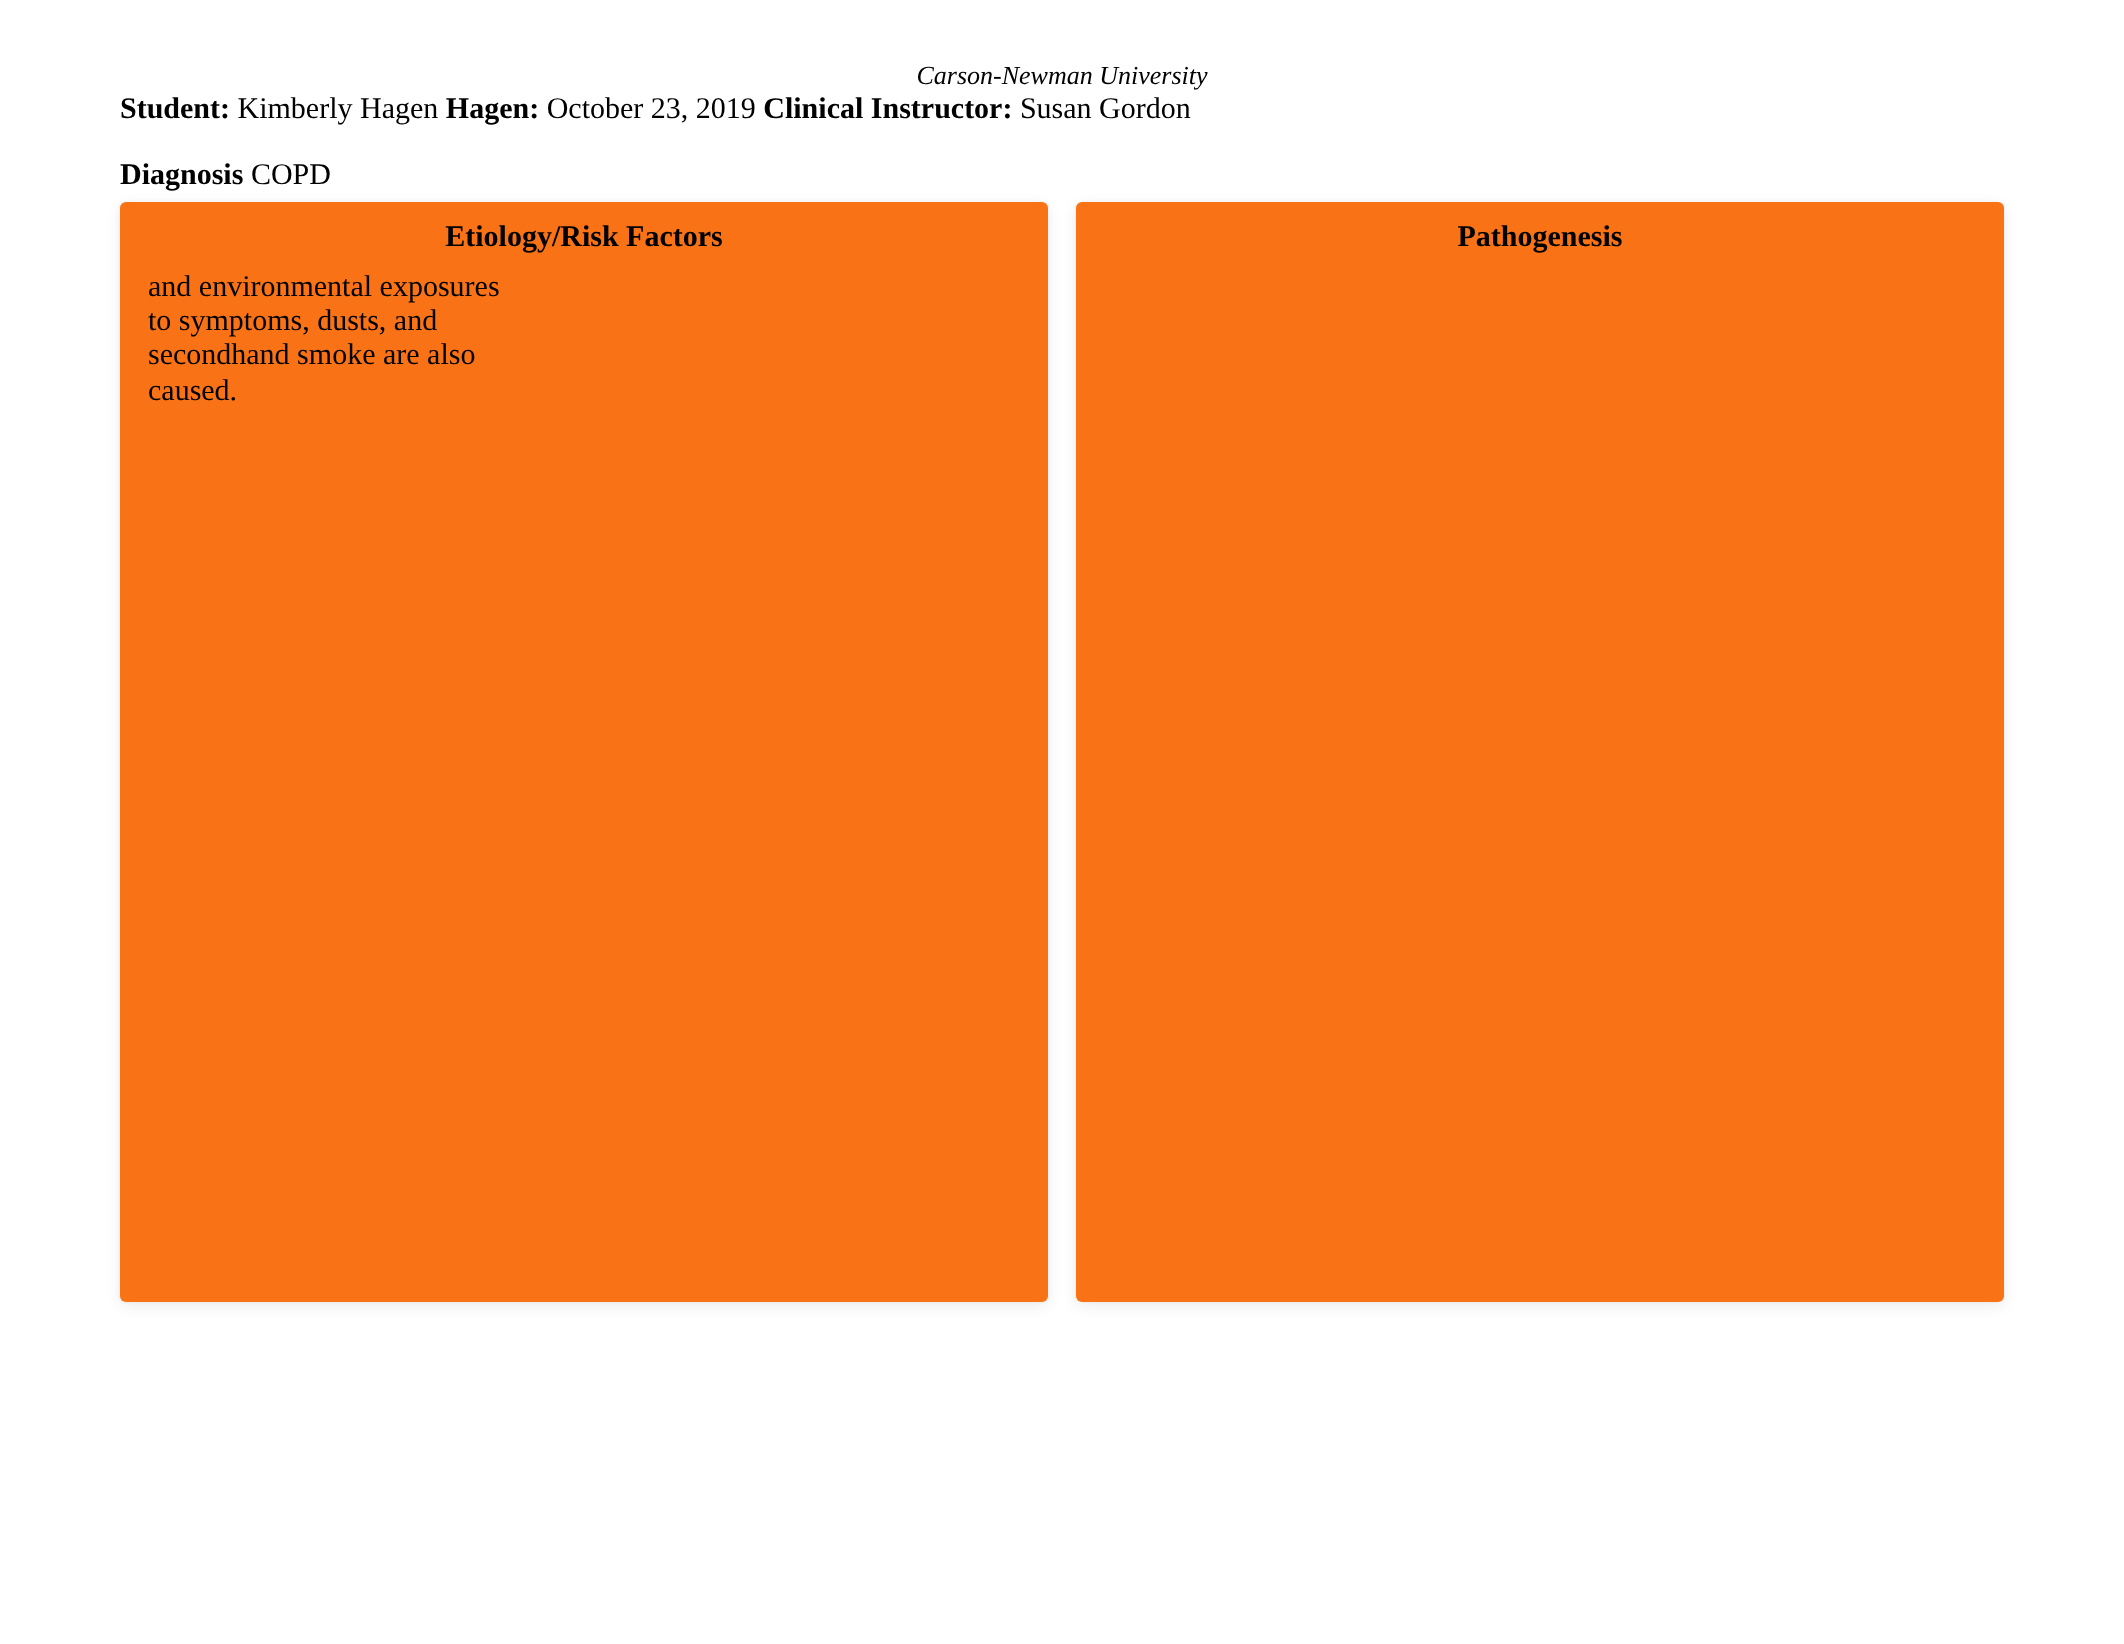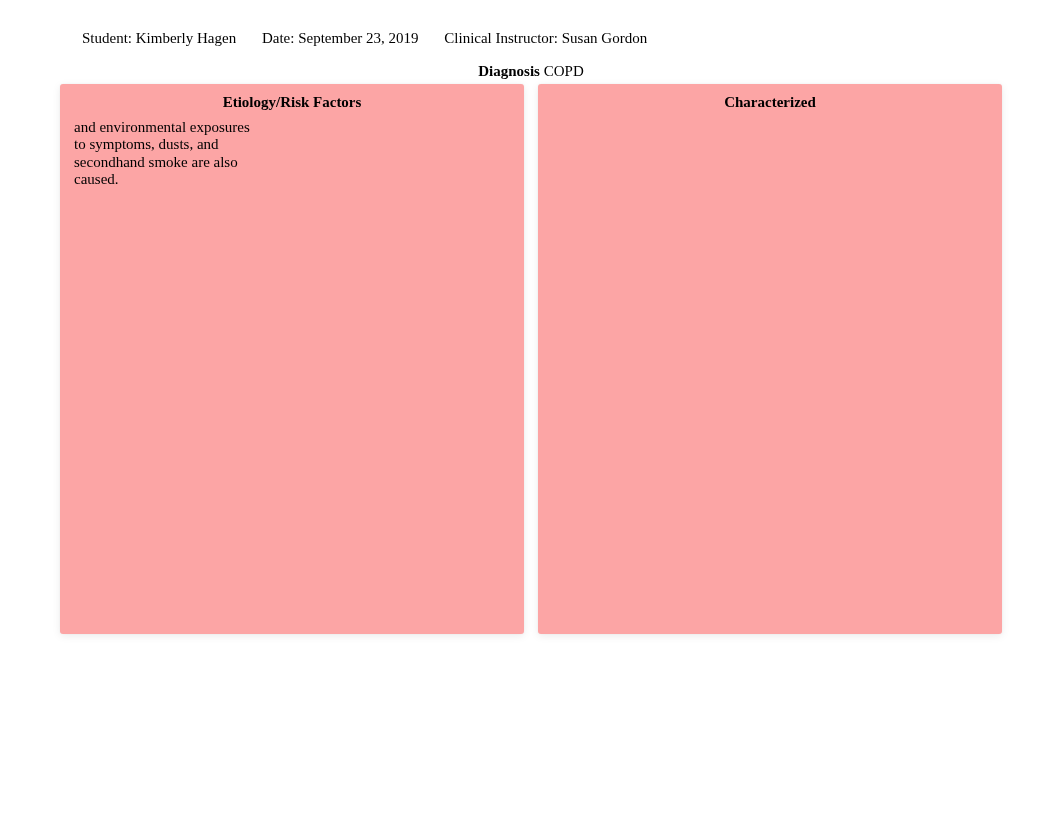--- a/index.html
+++ b/index.html
@@ -29,39 +29,37 @@
       font-weight: bold;
       font-size: 20px;
       margin-top: 18px;
       margin-bottom: 40px;
     }
     .meta-row {
       font-size: 15px;
       margin-bottom: 16px;
     }
     .meta-row .label {
-      font-weight: normal;
-      margin-left: 22px;
+      font-weight: bold;
     }
     .meta-row .value {
       font-weight: normal;
       text-align: right;
     }
     .diagnosis-row {
       font-size: 15px;
-      text-align: center;
     }
     .columns {
       display: flex;
       gap: 14px;
       margin-top: 4px;
     }
     .column {
       flex: 1;
-      background: #fca5a5;
+      background: #f97316;
       border-radius: 3px;
       box-shadow: 0 2px 8px rgba(0,0,0,0.08), 0 0 2px rgba(0,0,0,0.05);
       padding: 10px 14px 14px 14px;
       min-height: 550px;
     }
     .column-header {
       text-align: center;
       font-weight: bold;
       font-size: 15px;
       margin-bottom: 4px;
@@ -82,48 +80,49 @@
     }
     .spacer {
       height: 4px;
     }
   </style>
 </head>
 <body>
 
 <div class="page">
 
+  <div class="header-line">Carson-Newman University</div>
 
 
   <div class="meta-row">
     <span class="label">Student:</span>
     <span class="value">Kimberly Hagen</span>
-    <span class="label">Date:</span>
-    <span class="value">September 23, 2019</span>
+    <span class="label">Hagen:</span>
+    <span class="value">October 23, 2019</span>
     <span class="label">Clinical Instructor:</span>
     <span class="value">Susan Gordon</span>
   </div>
 
   <div class="diagnosis-row">
     <span class="label" style="font-weight:bold;">Diagnosis</span>
     <span class="value">COPD</span>
   </div>
 
   <div class="columns">
 
     <div class="column column-1">
       <div class="column-header">Etiology/Risk Factors</div>
       <div class="column-body">
         <div class="spacer"></div>
         <p>and environmental exposures to symptoms, dusts, and secondhand smoke are also caused.</p>
       </div>
     </div>
 
     <div class="column column-2">
-      <div class="column-header">Characterized</div>
+      <div class="column-header">Pathogenesis</div>
       <div class="column-body">
         <div class="spacer"></div>
       </div>
     </div>
 
 
   </div>
 
 </div>
 

